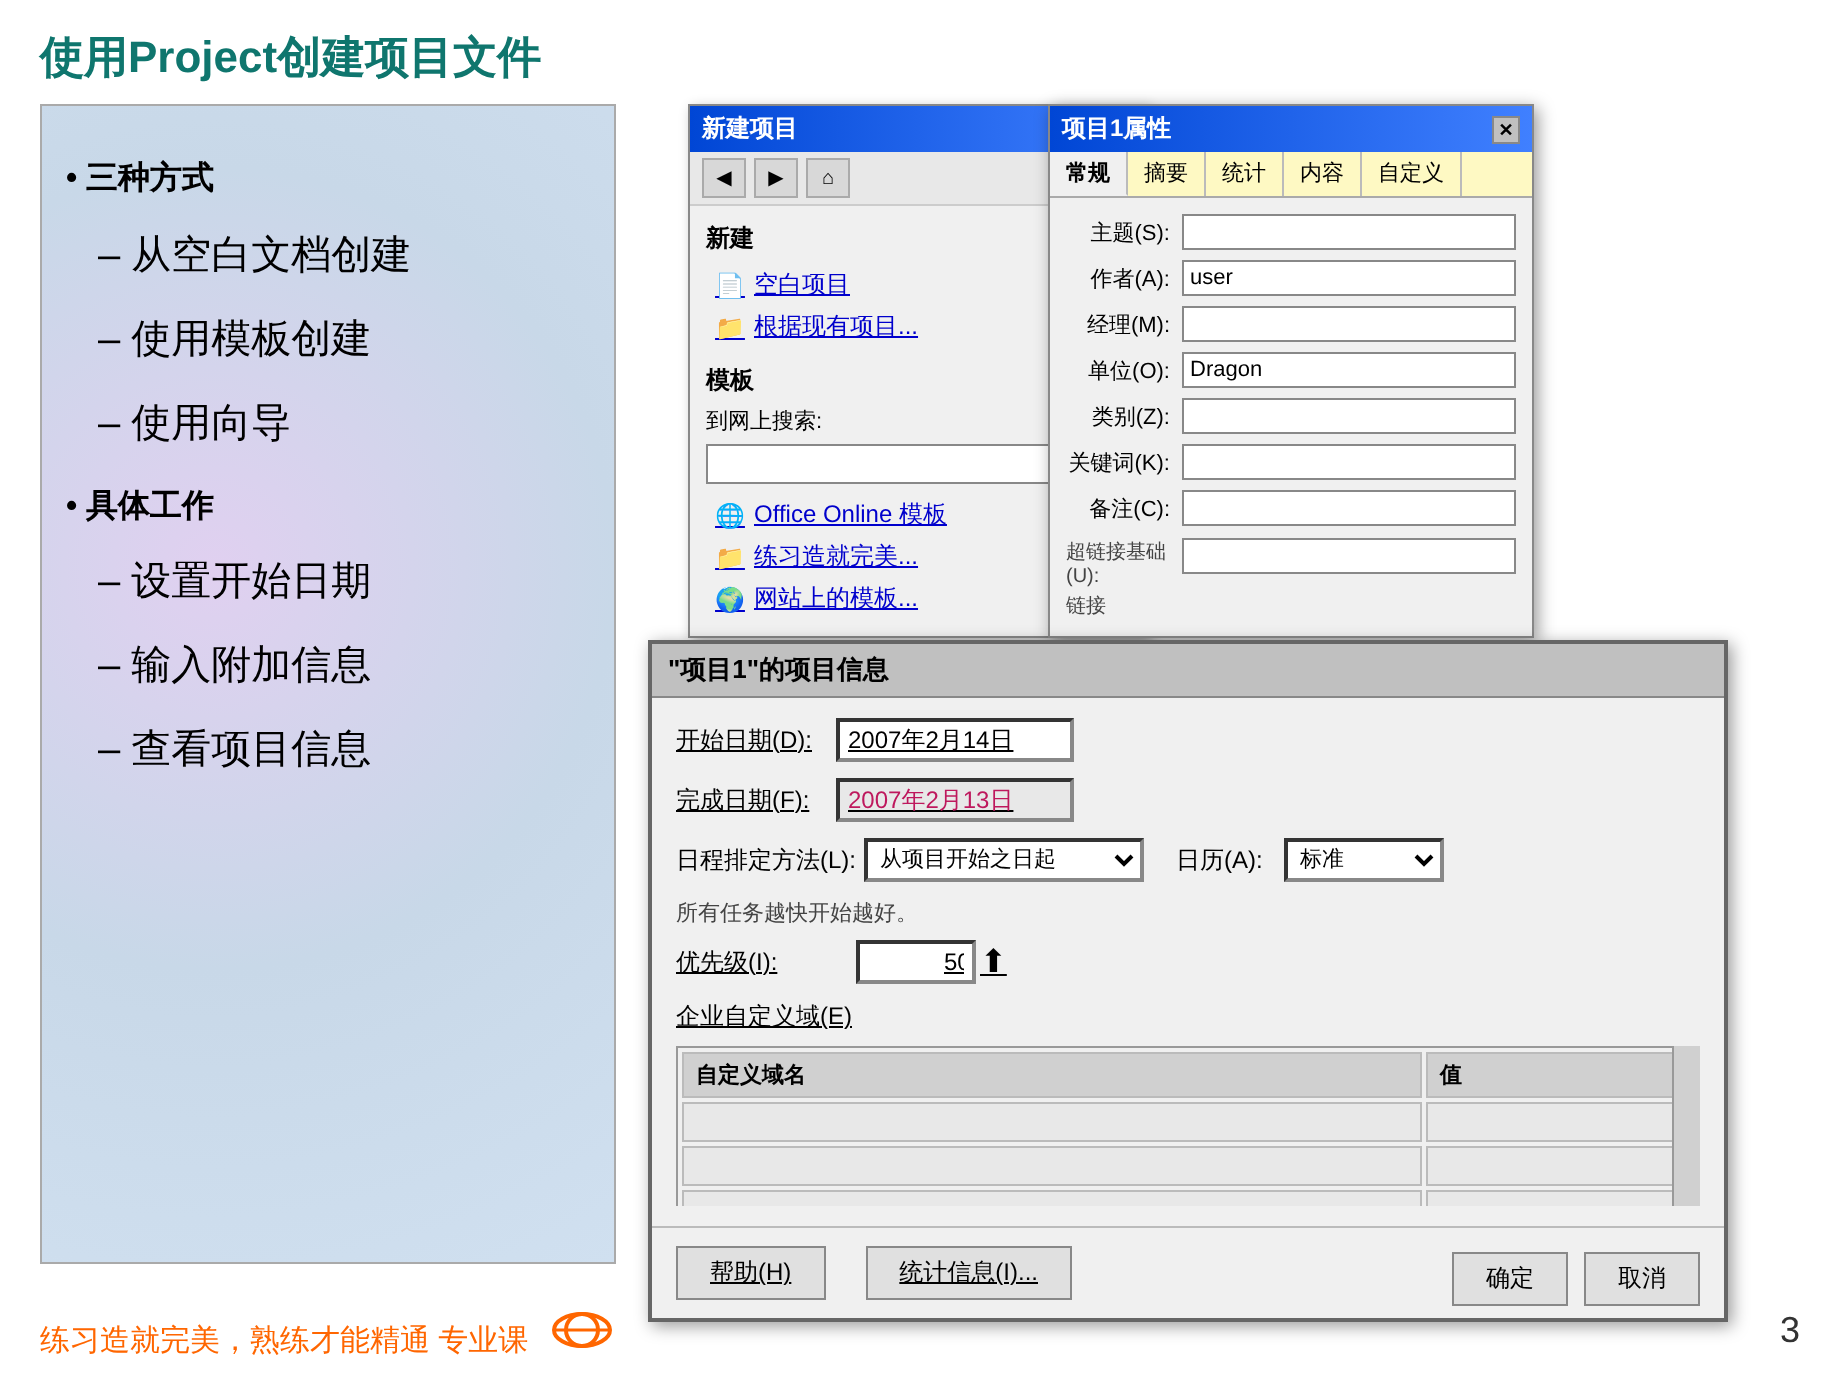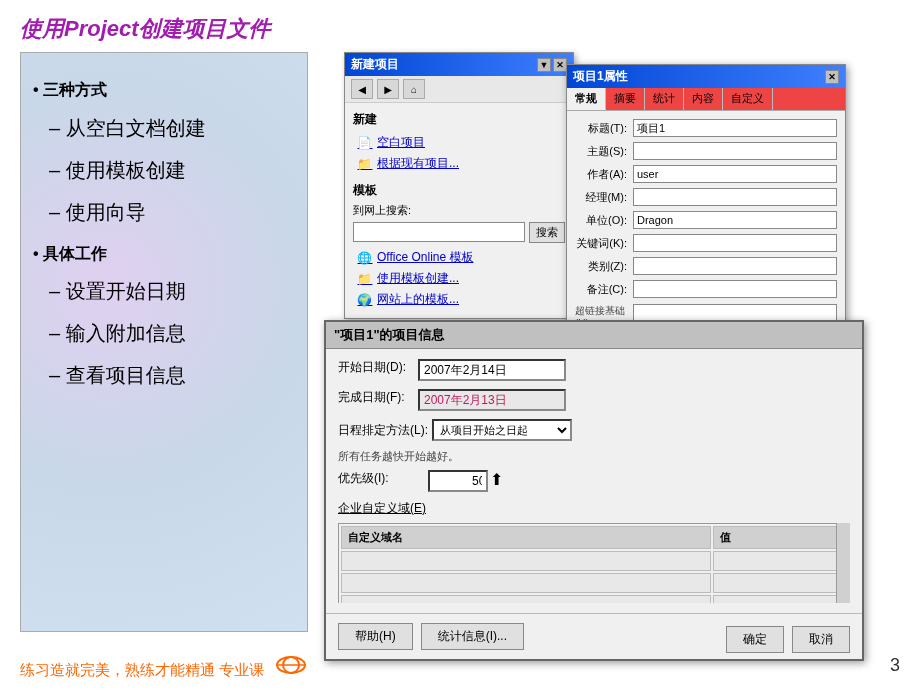--- a/index.html
+++ b/index.html
@@ -13,22 +13,21 @@
       position: relative;
     }
 
     
     .page-header {
       padding: 14px 20px 8px 20px;
     }
     .page-header h1 {
       font-size: 22px;
       font-weight: bold;
-      color: #a21caf;
-      font-style: italic;
+      color: #0f766e;
     }
 
     
     .main-content {
       display: flex;
       padding: 0 20px;
       gap: 16px;
       height: 580px;
     }
 
@@ -161,43 +160,42 @@
       font-size: 11px;
       cursor: pointer;
     }
     .template-items {
       margin-top: 4px;
     }
 
     
     .dialog-properties {
       position: absolute;
-      top: 12px;
+      top: 0px;
       left: 200px;
-      width: 280px;
+      width: 243px;
       background: #f0f0f0;
       border: 1px solid #888;
       box-shadow: 2px 2px 8px rgba(0,0,0,0.4);
       font-size: 12px;
       z-index: 20;
-      margin-left: 42px;
     }
     .prop-title-bar {
       background: linear-gradient(to right, #0046d5, #4080ff);
       color: #fff;
       padding: 3px 6px;
       font-size: 12px;
       font-weight: bold;
       display: flex;
       justify-content: space-between;
       align-items: center;
     }
     .prop-tabs {
       display: flex;
-      background: #ef4444;
+      background: #fef9c3;
       border-bottom: 1px solid #aaa;
     }
     .prop-tab {
       padding: 3px 8px;
       font-size: 11px;
       cursor: pointer;
       border-right: 1px solid #bbb;
     }
     .prop-tab.active {
       background: #f0f0f0;
@@ -262,29 +260,31 @@
       padding: 4px 8px;
       font-size: 13px;
       font-weight: bold;
       border-bottom: 1px solid #888;
     }
     .info-body {
       padding: 10px 12px;
     }
     .info-row {
       display: flex;
+      align-items: center;
       margin-bottom: 8px;
+      text-decoration: underline;
     }
     .info-label {
       width: 80px;
       font-size: 12px;
       color: #000;
     }
     .info-input {
-      width: 148px;
+      width: 119px;
       height: 22px;
       border: 2px inset #888;
       background: #fff;
       font-size: 12px;
       padding: 0 4px;
     }
     .info-row-2col {
       display: flex;
       gap: 16px;
       margin-bottom: 8px;
@@ -367,21 +367,22 @@
     
     .info-bottom {
       display: flex;
       justify-content: space-between;
       align-items: center;
       padding: 6px 12px;
       border-top: 1px solid #bbb;
     }
     .info-bottom-left {
       display: flex;
-      gap: 8px;
+      gap: 20px;
+      text-decoration: underline;
     }
 
     
     .page-footer {
       position: absolute;
       bottom: 10px;
       left: 0;
       right: 0;
       display: flex;
       justify-content: space-between;
@@ -449,21 +450,21 @@
             <input class="search-input" type="text" style="">
             <button class="search-btn">搜索</button>
           </div>
           <div class="template-items">
             <div class="new-item">
               <div class="new-item-icon">🌐</div>
               <span>Office Online 模板</span>
             </div>
             <div class="new-item">
               <div class="new-item-icon">📁</div>
-              <span>使用模板创建...</span>
+              <span>练习造就完美...</span>
             </div>
             <div class="new-item">
               <div class="new-item-icon">🌍</div>
               <span>网站上的模板...</span>
             </div>
           </div>
         </div>
       </div>
     </div>
 
@@ -474,45 +475,41 @@
       </div>
       <div class="prop-tabs">
         <div class="prop-tab active">常规</div>
         <div class="prop-tab">摘要</div>
         <div class="prop-tab">统计</div>
         <div class="prop-tab">内容</div>
         <div class="prop-tab">自定义</div>
       </div>
       <div class="prop-body">
         <div class="prop-row">
-          <span class="prop-label">标题(T):</span>
-          <input class="prop-input filled" type="text" value="项目1" style="">
-        </div>
-        <div class="prop-row">
           <span class="prop-label">主题(S):</span>
           <input class="prop-input" type="text" value="" style="">
         </div>
         <div class="prop-row">
           <span class="prop-label">作者(A):</span>
           <input class="prop-input filled" type="text" value="user" style="">
         </div>
         <div class="prop-row">
           <span class="prop-label">经理(M):</span>
           <input class="prop-input" type="text" value="" style="">
         </div>
         <div class="prop-row">
           <span class="prop-label">单位(O):</span>
           <input class="prop-input filled" type="text" value="Dragon" style="">
         </div>
         <div class="prop-row">
+          <span class="prop-label">类别(Z):</span>
+          <input class="prop-input" type="text" value="" style="">
+        </div>
+        <div class="prop-row">
           <span class="prop-label">关键词(K):</span>
-          <input class="prop-input" type="text" value="" style="">
-        </div>
-        <div class="prop-row">
-          <span class="prop-label">类别(Z):</span>
           <input class="prop-input" type="text" value="" style="">
         </div>
         <div class="prop-row">
           <span class="prop-label">备注(C):</span>
           <input class="prop-input" type="text" value="" style="">
         </div>
         <div style="display:flex;gap:8px;margin-top:6px;font-size:10px;color:#444;">
           <span>超链接基础<br>(U):</span>
           <input style="flex: 1 1 0%; height: 18px; border: 1px solid rgb(136, 136, 136); font-size: 10px;" type="text" value="">
         </div>
@@ -531,20 +528,26 @@
         </div>
         <div class="info-row">
           <span class="info-label">完成日期(F):</span>
           <input class="info-input" type="text" value="2007年2月13日" style="background: rgb(232, 232, 232); color: #be185d;">
         </div>
         <div class="info-row-2col">
           <div class="info-col">
             <span class="info-label" style="width:90px;">日程排定方法(L):</span>
             <select class="info-select" style="width:140px;">
               <option>从项目开始之日起</option>
+            </select>
+          </div>
+          <div class="info-col">
+            <span class="info-label" style="width:50px;">日历(A):</span>
+            <select class="info-select" style="width:80px;">
+              <option>标准</option>
             </select>
           </div>
         </div>
         <div class="info-note">所有任务越快开始越好。</div>
         <div class="info-row">
           <span class="info-label" style="width:90px;">优先级(I):</span>
           <input class="info-input" type="text" style="width: 60px; padding-left: 42px;" value="500">
           <span style="font-size:16px;margin-left:2px;cursor:pointer;">⬆</span>
         </div>
         <div class="enterprise-label">企业自定义域(E)</div>

